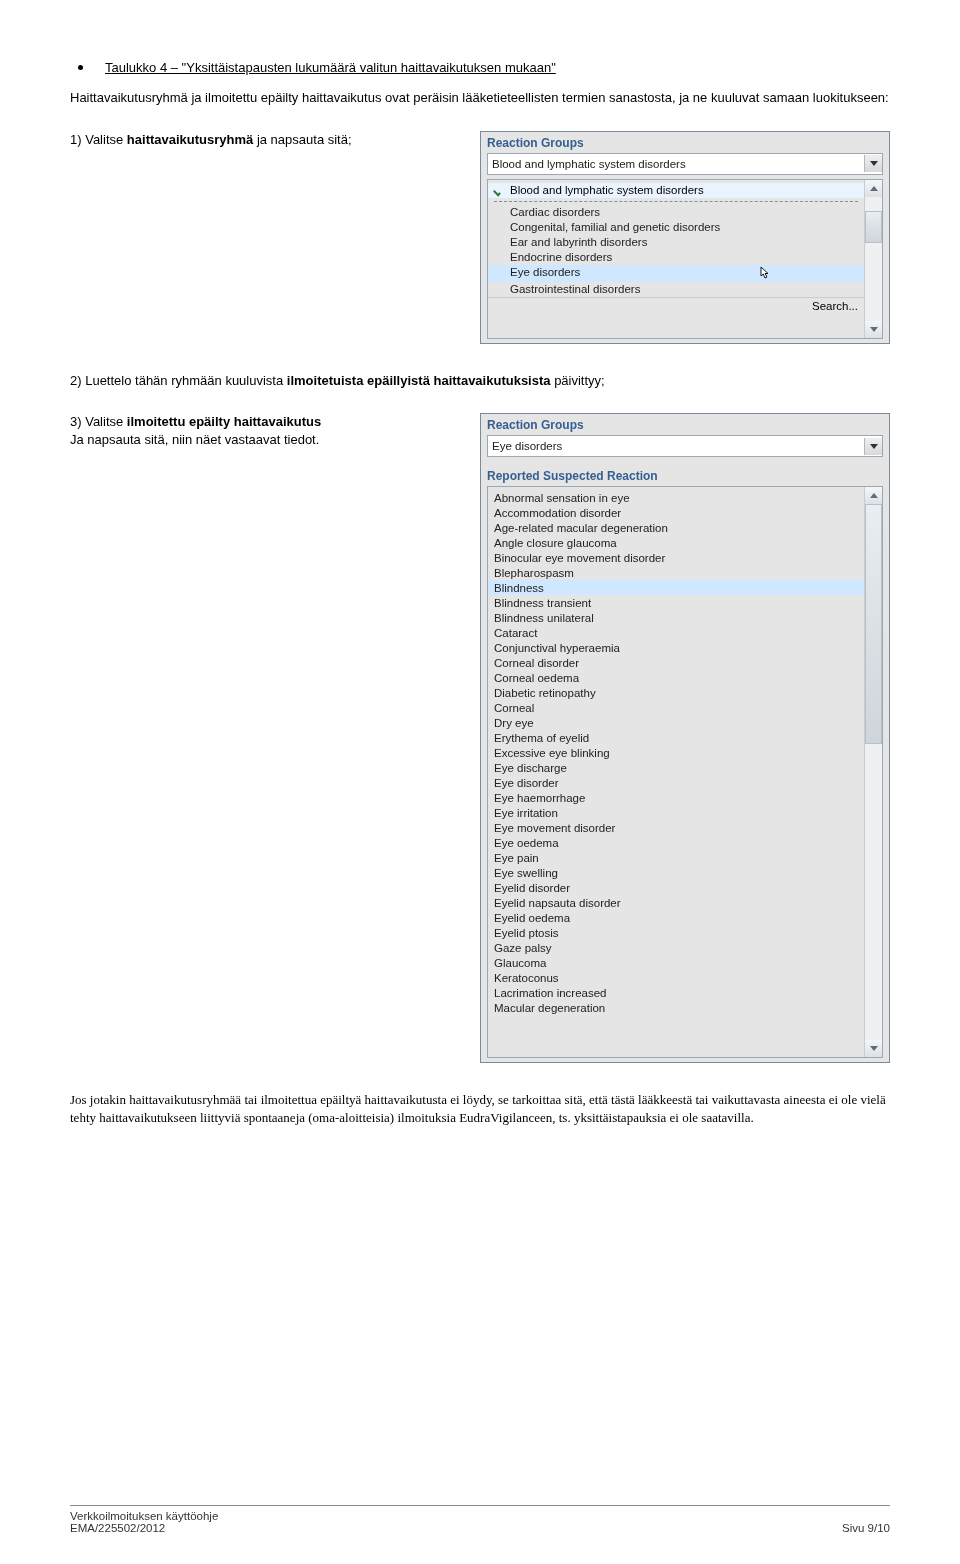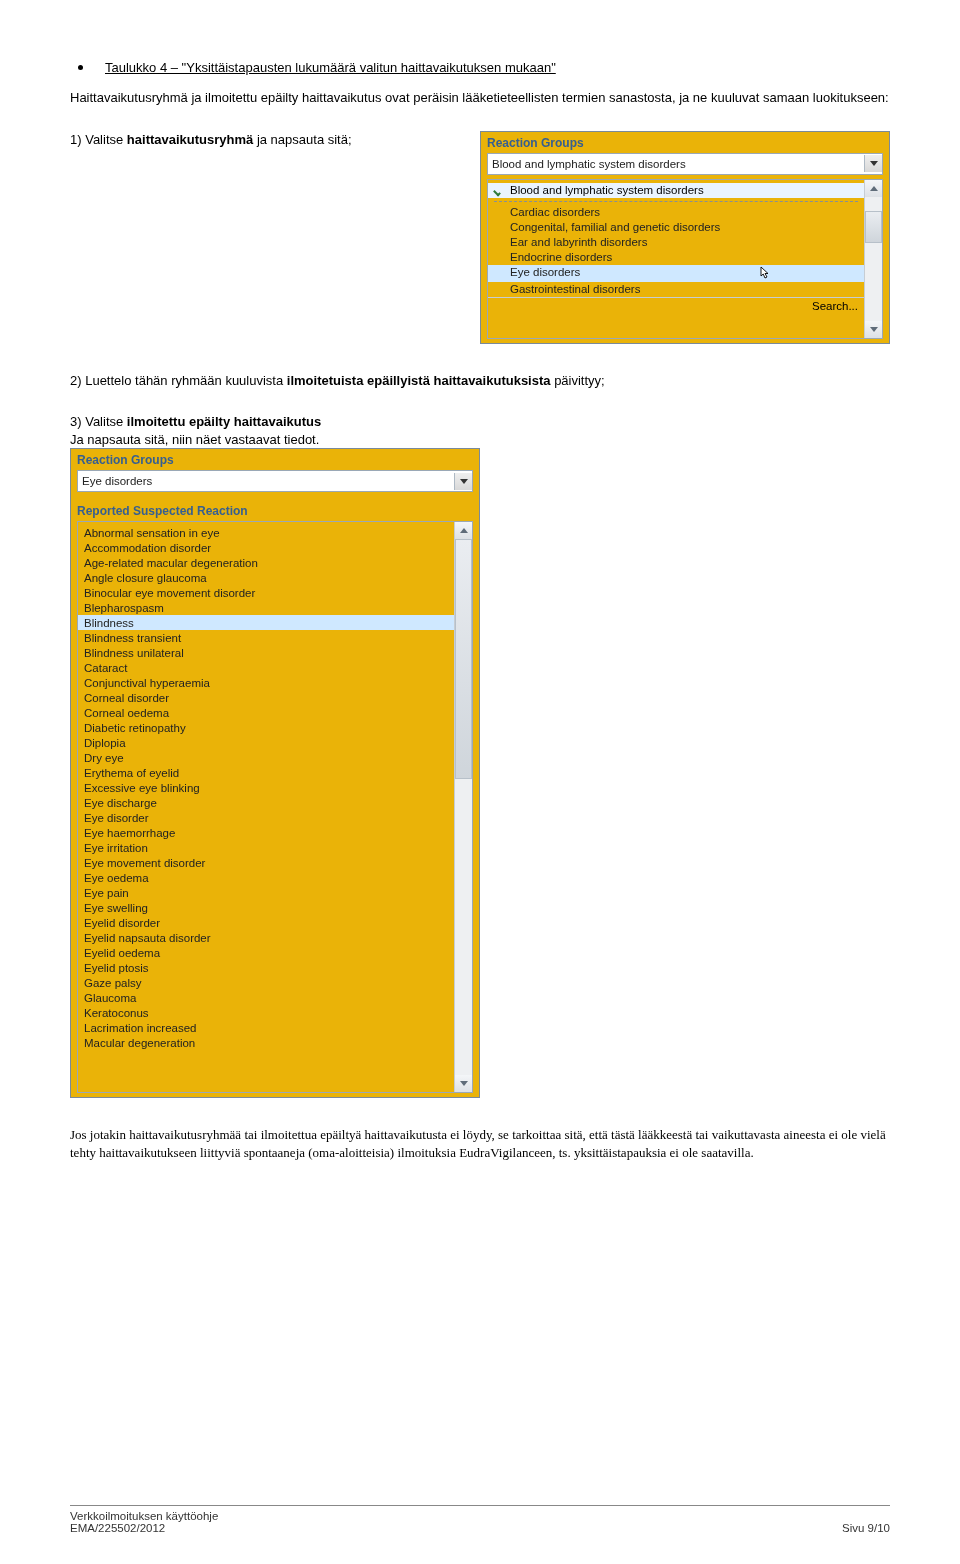--- a/index.html
+++ b/index.html
@@ -44,21 +44,21 @@
     align-items: flex-start;
     margin-bottom: 28px;
   }
   .step-text-col {
     flex: 1;
     padding-right: 18px;
     line-height: 1.35;
   }
   .ui-box {
     border: 1px solid #7a8a9a;
-    background: #eab308;
+    background: #e5e5e5;
     box-sizing: border-box;
   }
   .ui-head {
     color: #365f91;
     font-weight: bold;
     font-size: 12px;
     padding: 4px 6px 3px 6px;
   }
   .select-row {
     border: 1px solid #9aa8b6;
@@ -257,21 +257,21 @@
             </div>
         </div>
       </div>
     </div>
   </div>
 
   <div class="para">
     <span>2) Luettelo tähän ryhmään kuuluvista </span><span class="bold">ilmoitetuista epäillyistä haittavaikutuksista</span><span> päivittyy;</span>
   </div>
 
-  <div class="step-wrap" style="align-items:flex-start;flex-direction:column;">
+  <div class="step-wrap" style="align-items:flex-start;">
     <div class="step-text-col">
       <div>
         <span>3) Valitse </span><span class="bold">ilmoitettu epäilty haittavaikutus</span>
       </div>
       <div>Ja napsauta sitä, niin näet vastaavat tiedot.</div>
     </div>
 
     <div class="ui-box" style="width:410px;">
       <div class="ui-head">Reaction Groups</div>
       <div class="select-row">
@@ -291,21 +291,21 @@
               <div class="li-row">Binocular eye movement disorder</div>
               <div class="li-row">Blepharospasm</div>
               <div class="li-row li-sel">Blindness</div>
               <div class="li-row">Blindness transient</div>
               <div class="li-row">Blindness unilateral</div>
               <div class="li-row">Cataract</div>
               <div class="li-row">Conjunctival hyperaemia</div>
               <div class="li-row">Corneal disorder</div>
               <div class="li-row">Corneal oedema</div>
               <div class="li-row">Diabetic retinopathy</div>
-              <div class="li-row">Diplopia</div>
+              <div class="li-row">Corneal</div>
               <div class="li-row">Dry eye</div>
               <div class="li-row">Erythema of eyelid</div>
               <div class="li-row">Excessive eye blinking</div>
               <div class="li-row">Eye discharge</div>
               <div class="li-row">Eye disorder</div>
               <div class="li-row">Eye haemorrhage</div>
               <div class="li-row">Eye irritation</div>
               <div class="li-row">Eye movement disorder</div>
               <div class="li-row">Eye oedema</div>
               <div class="li-row">Eye pain</div>

